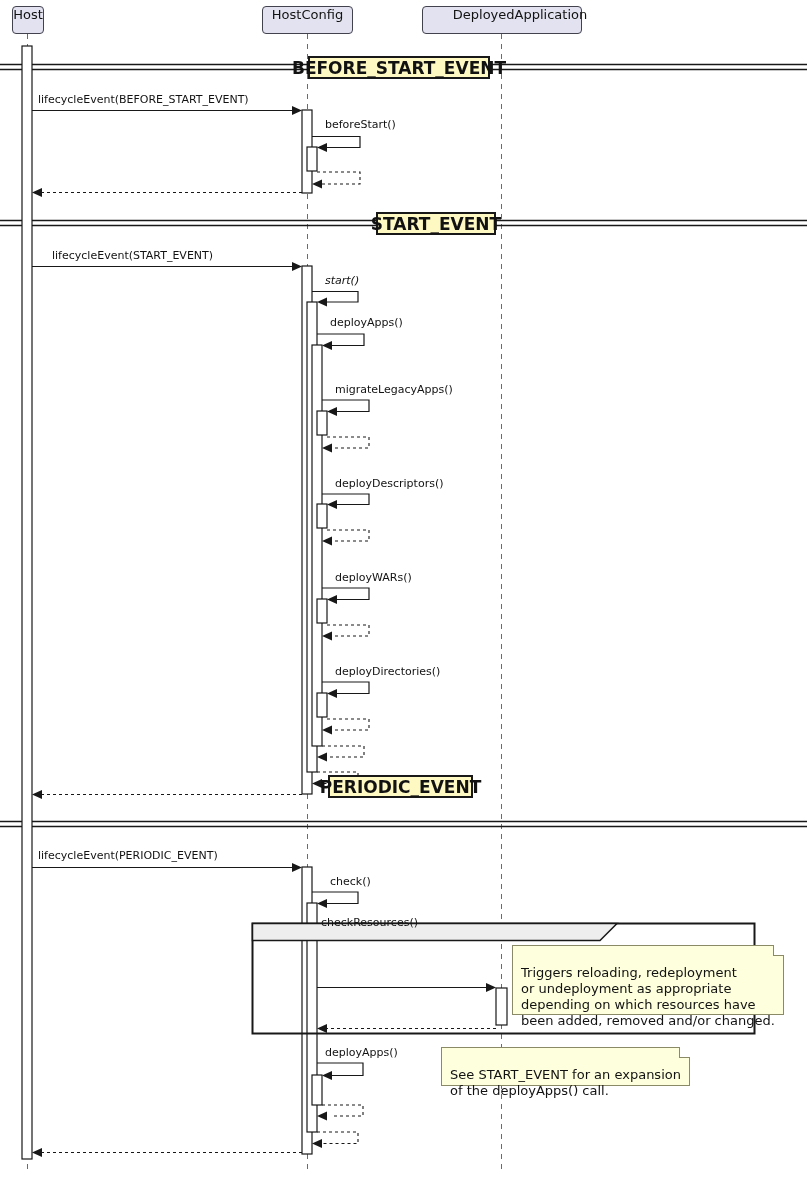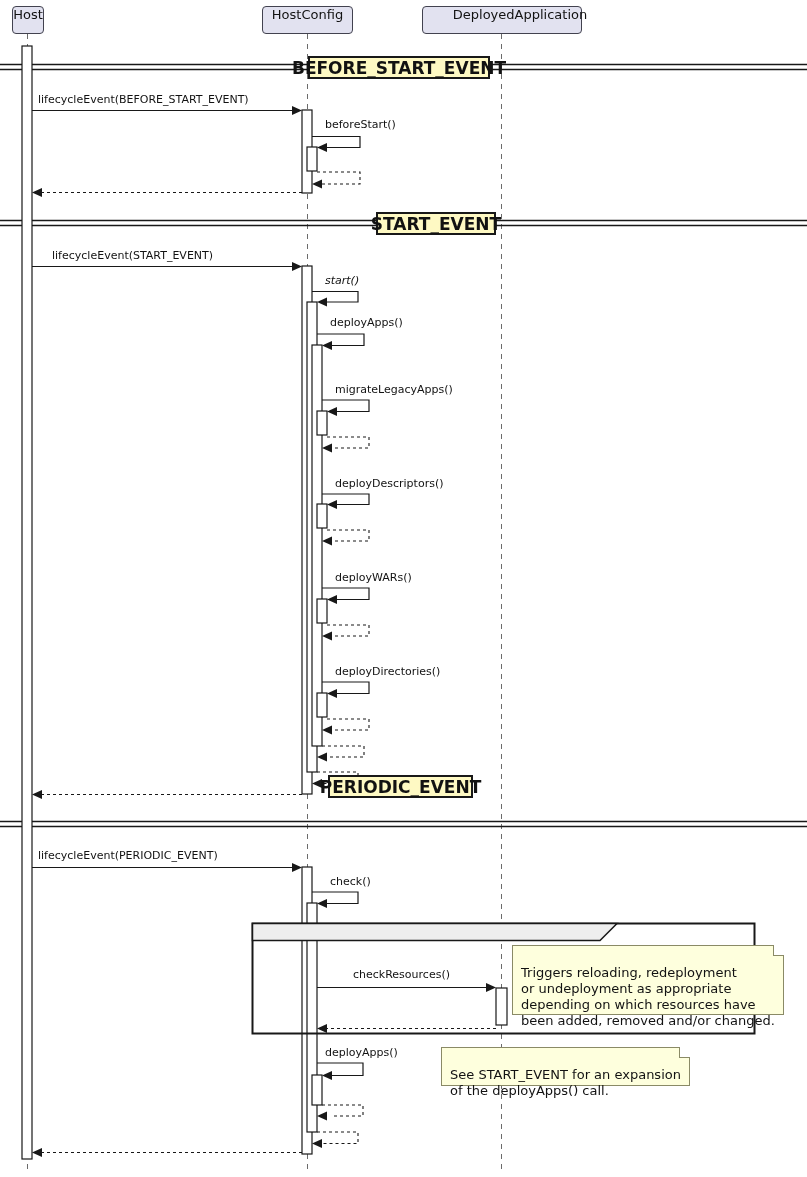--- a/index.html
+++ b/index.html
@@ -217,21 +217,21 @@
   <div class="msg-label" style="left:325px; top:118px;">beforeStart()</div>
   <div class="msg-label" style="left:52px;  top:249px;">lifecycleEvent(START_EVENT)</div>
   <div class="msg-label" style="left:325px; top:274px;font-style:italic;">start()</div>
   <div class="msg-label" style="left:330px; top:316px;">deployApps()</div>
   <div class="msg-label" style="left:335px; top:383px;">migrateLegacyApps()</div>
   <div class="msg-label" style="left:335px; top:477px;">deployDescriptors()</div>
   <div class="msg-label" style="left:335px; top:571px;">deployWARs()</div>
   <div class="msg-label" style="left:335px; top:665px;">deployDirectories()</div>
   <div class="msg-label" style="left:38px;  top:849px;">lifecycleEvent(PERIODIC_EVENT)</div>
   <div class="msg-label" style="left:330px; top:875px;">check()</div>
-  <div class="msg-label" style="left:321px; top:968px;margin-left:32px;">checkResources()</div>
+  <div class="msg-label" style="left:321px; top:916px;">checkResources()</div>
   <div class="msg-label" style="left:325px; top:1046px;">deployApps()</div>
 
 
   <div class="note" style="left:441px; top:1047px; min-width:227px; height:39px;">
     <span>See START_EVENT for an expansion
 of the deployApps() call.</span>
     <i class="dogear"></i>
   </div>
   <div class="note" style="left:512px; top:945px; min-width:238px; height:70px;">
     <span>Triggers reloading, redeployment

